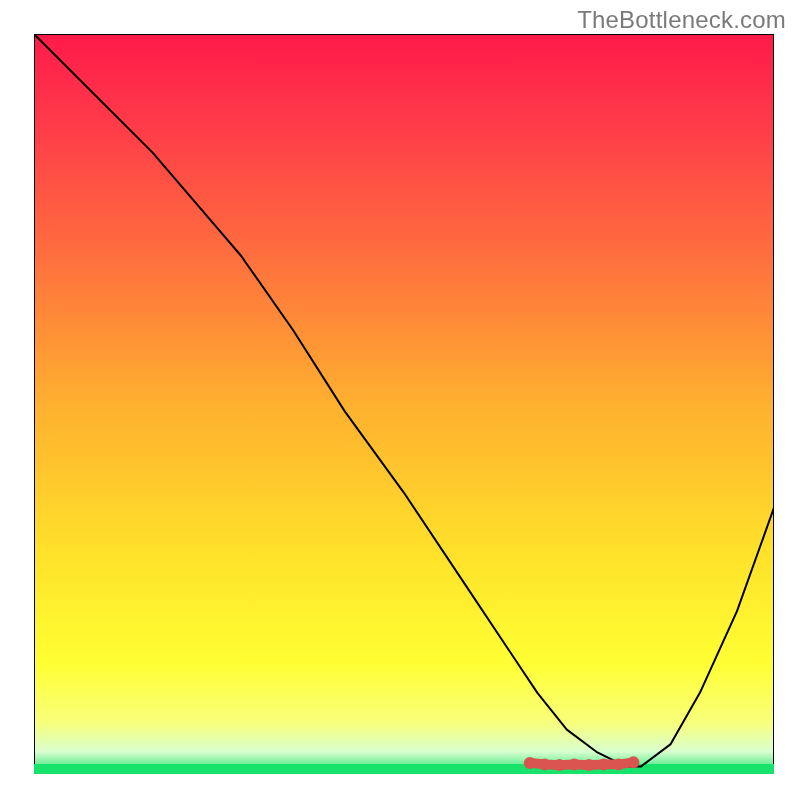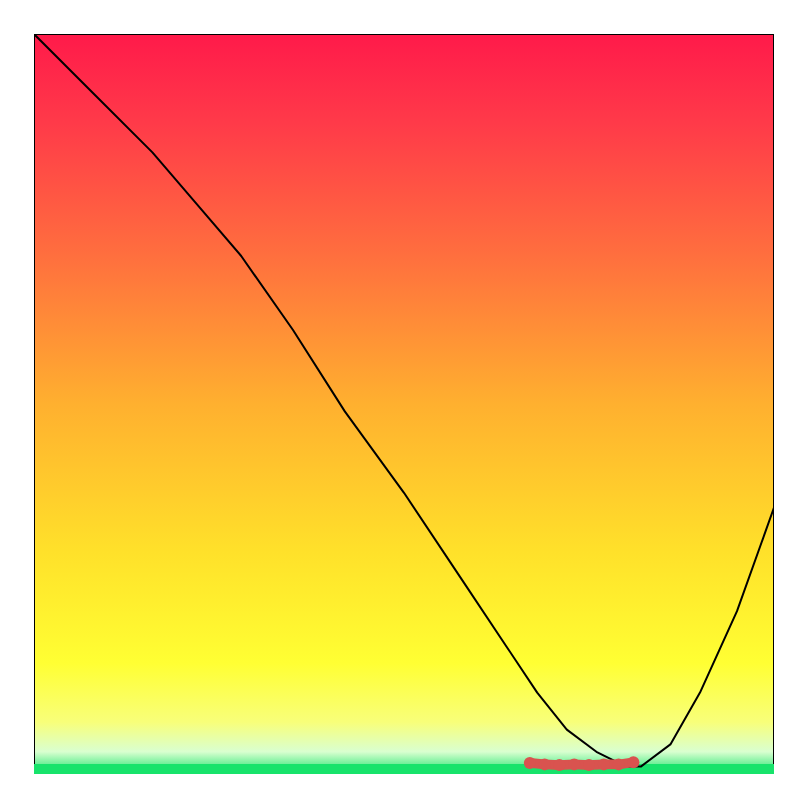--- a/index.html
+++ b/index.html
@@ -20,20 +20,21 @@
     left: 34px;
     top: 34px;
     width: 740px;
     height: 740px;
   }
   .plot svg { display: block; }
 </style>
 </head>
 <body>
 <div class="wrap">
+  <div class="watermark">TheBottleneck.com</div>
 
   <div class="plot">
     <svg id="chart-svg" width="740" height="740" viewBox="0 0 740 740" preserveAspectRatio="none">
         <defs>
           <linearGradient id="bg-grad" x1="0" y1="0" x2="0" y2="1">
             <stop offset="0%" stop-color="#ff1a4a"></stop>
             <stop offset="12%" stop-color="#ff3a49"></stop>
             <stop offset="30%" stop-color="#ff6f3e"></stop>
             <stop offset="50%" stop-color="#ffb02f"></stop>
             <stop offset="70%" stop-color="#ffe12a"></stop>

